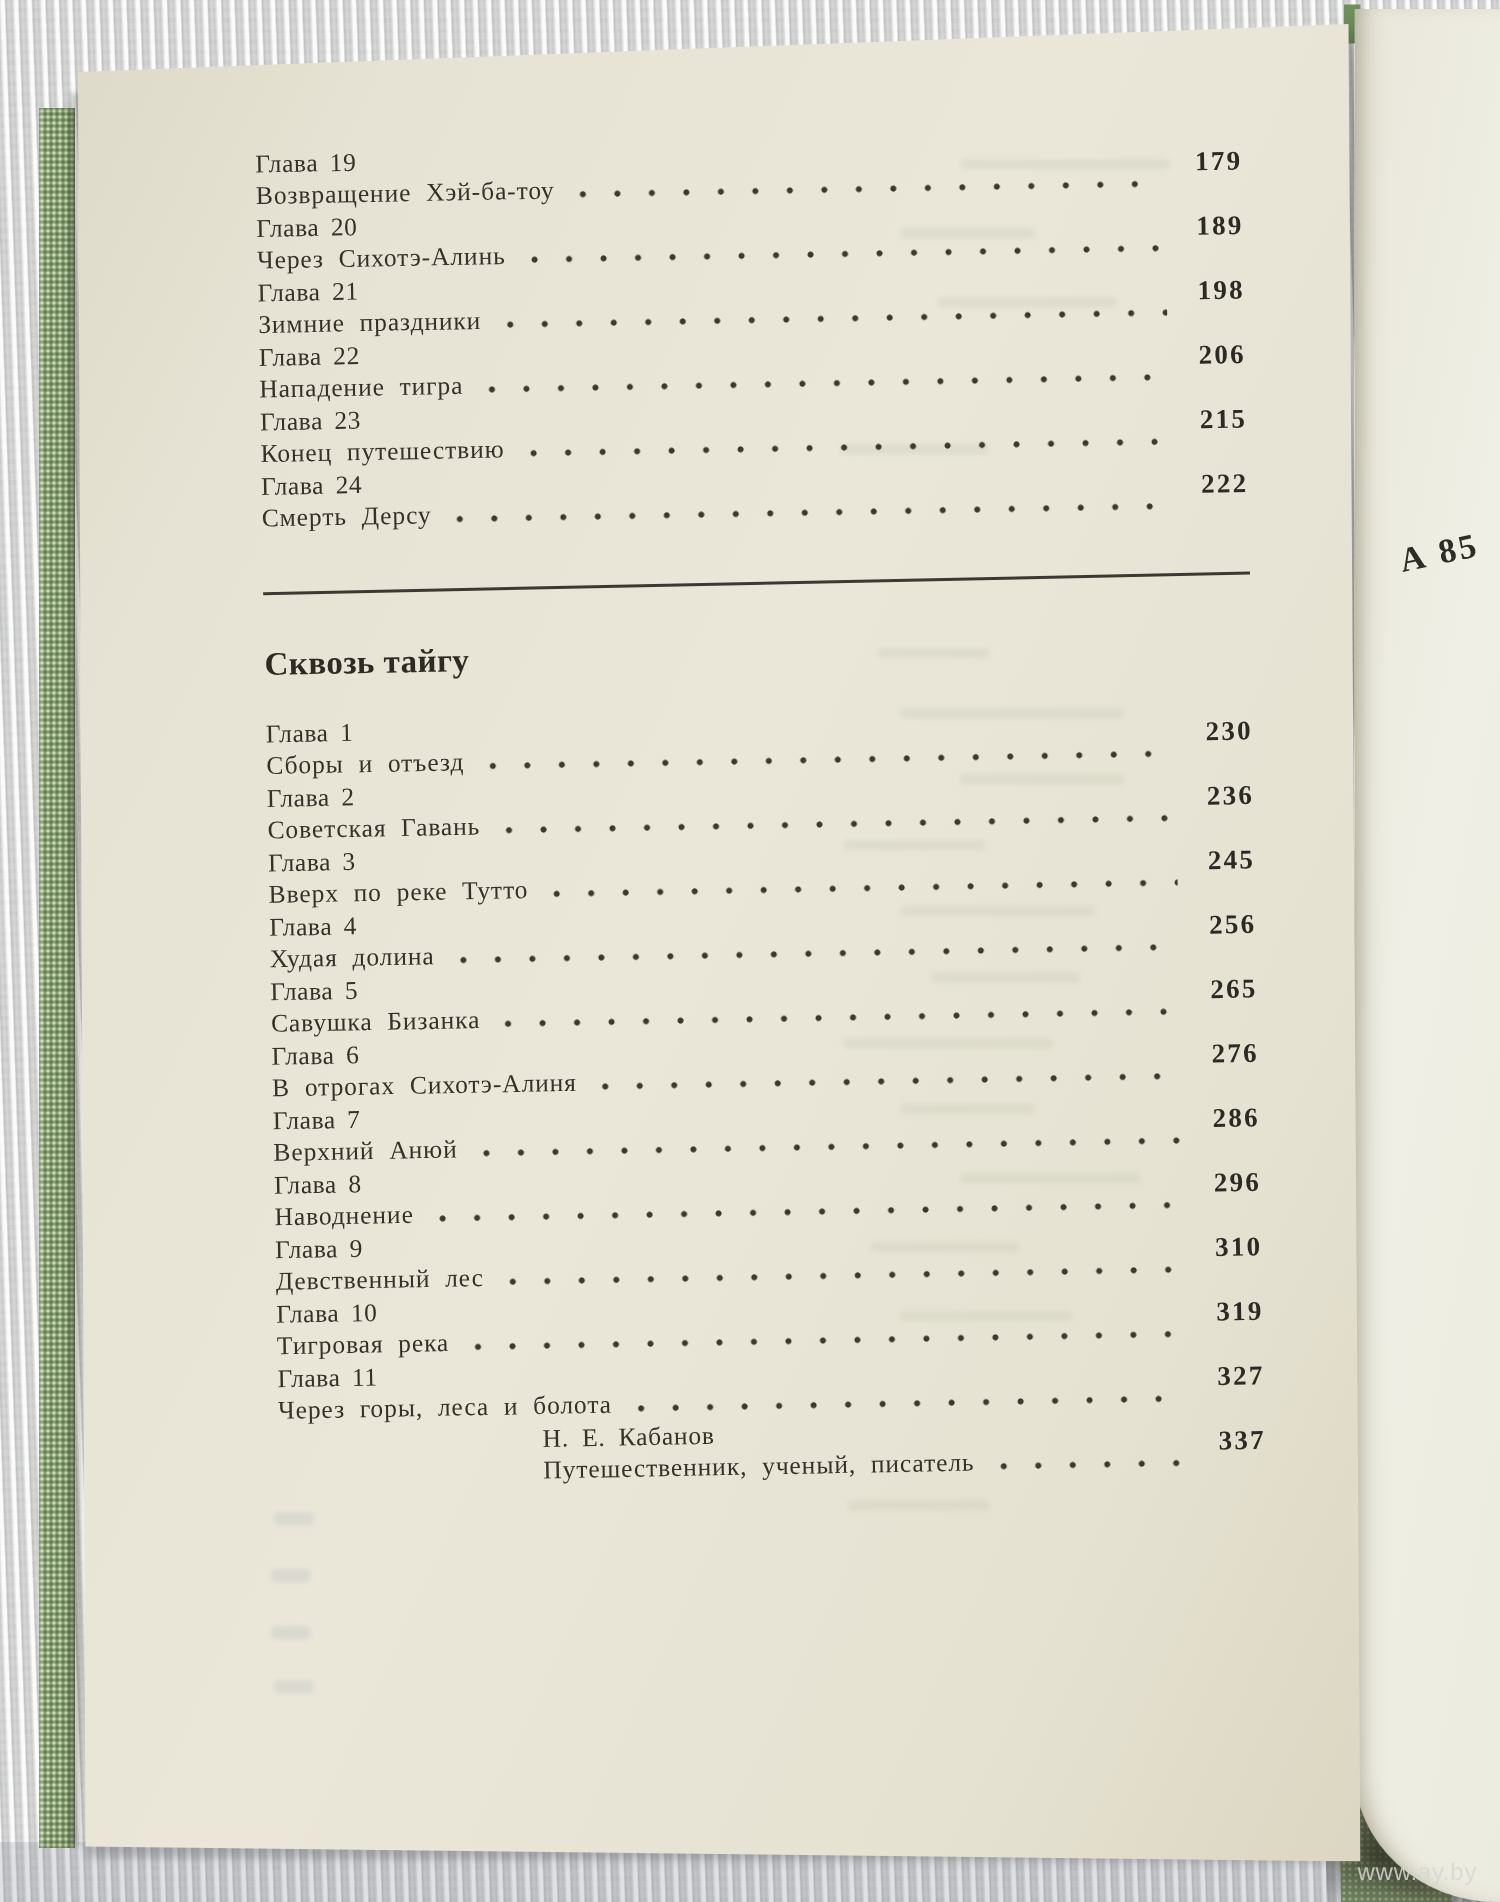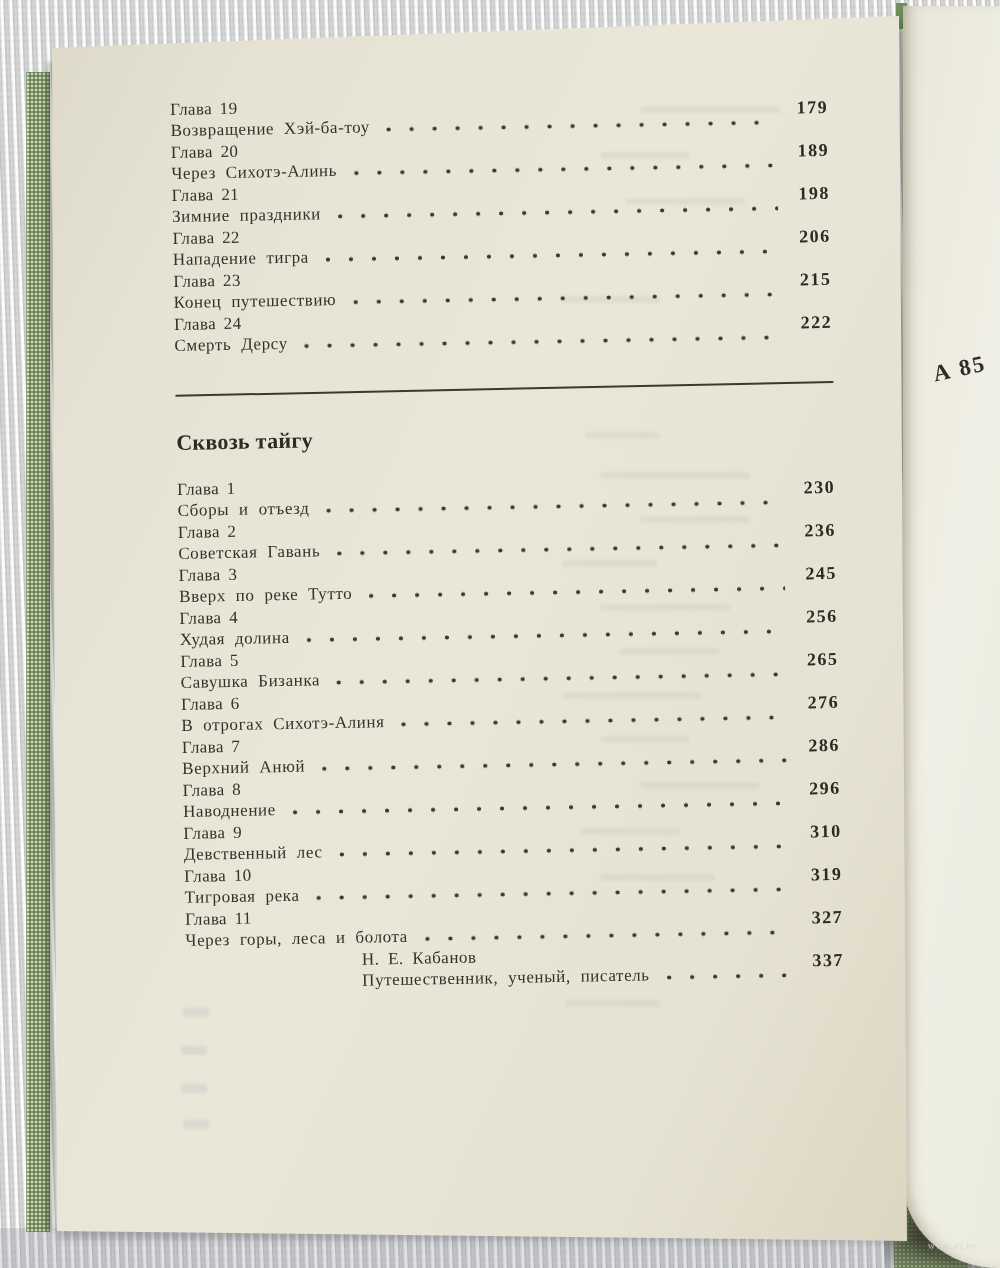--- a/index.html
+++ b/index.html
@@ -112,22 +112,22 @@
     flex:0 0 auto;
   }
   .divider{height:2px;background:#3b3931;margin-top:38px;transform:rotate(-0.15deg);}
   .section-heading{font-size:22px;font-weight:bold;line-height:26px;margin-top:34px;letter-spacing:0.3px;color:#2e2b24;}
   .section2{margin-top:23px;}
   .appendix{padding-left:176px;margin-top:1px;}
   .appendix .author{font-size:17px;line-height:21px;letter-spacing:0.5px;word-spacing:4px;}
   
   .watermark{
     position:absolute;left:905px;top:1240px;width:95px;
-    font-family:Liberation Serif, serif;font-size:10px;
-    color:rgba(215,215,210,0.85);letter-spacing:0.5px;white-space:nowrap;text-align:center;
+    font-family:Liberation Sans, sans-serif;font-size:16px;
+    color:rgba(215,215,210,0.85);letter-spacing:0.5px;white-space:nowrap;
   }
 </style>
 </head>
 <body>
 
 <div class="fabric"></div>
 <div class="fabric-bottom"></div>
 
 <div class="cover-strip"></div>
 <div class="page-left-shadow"></div>

